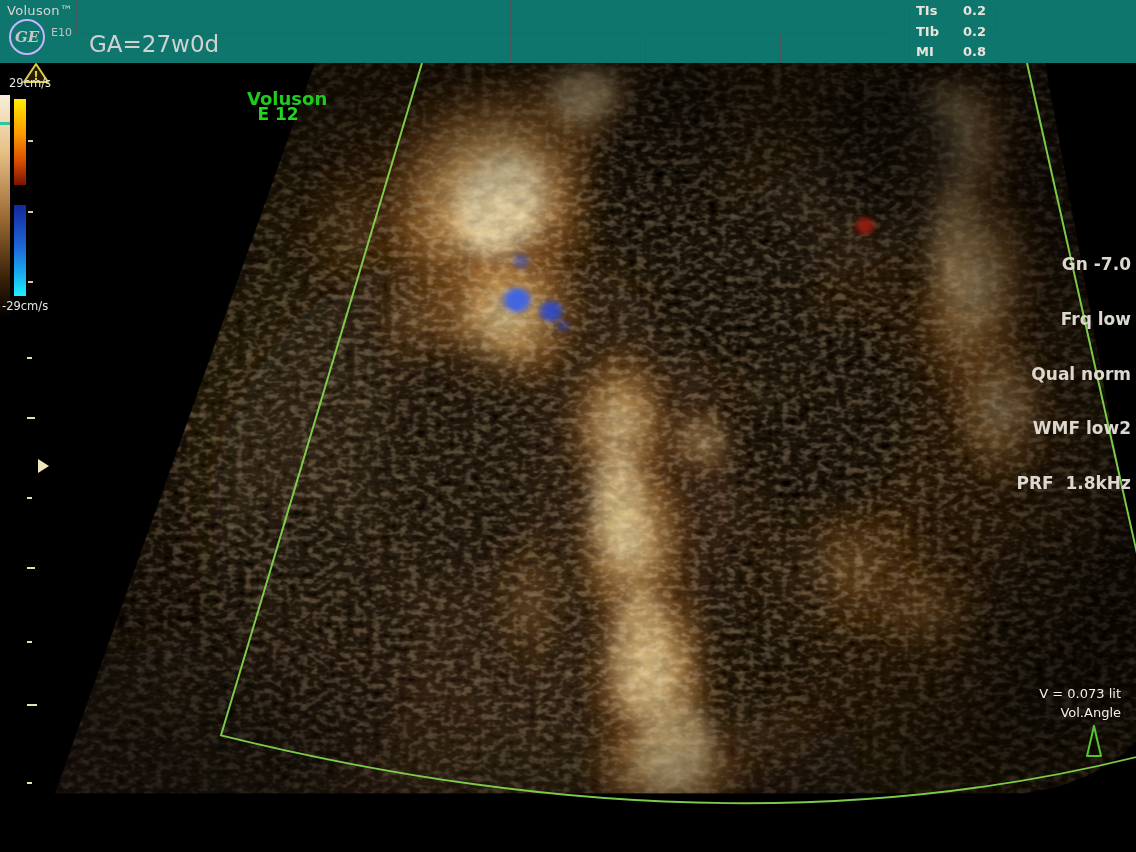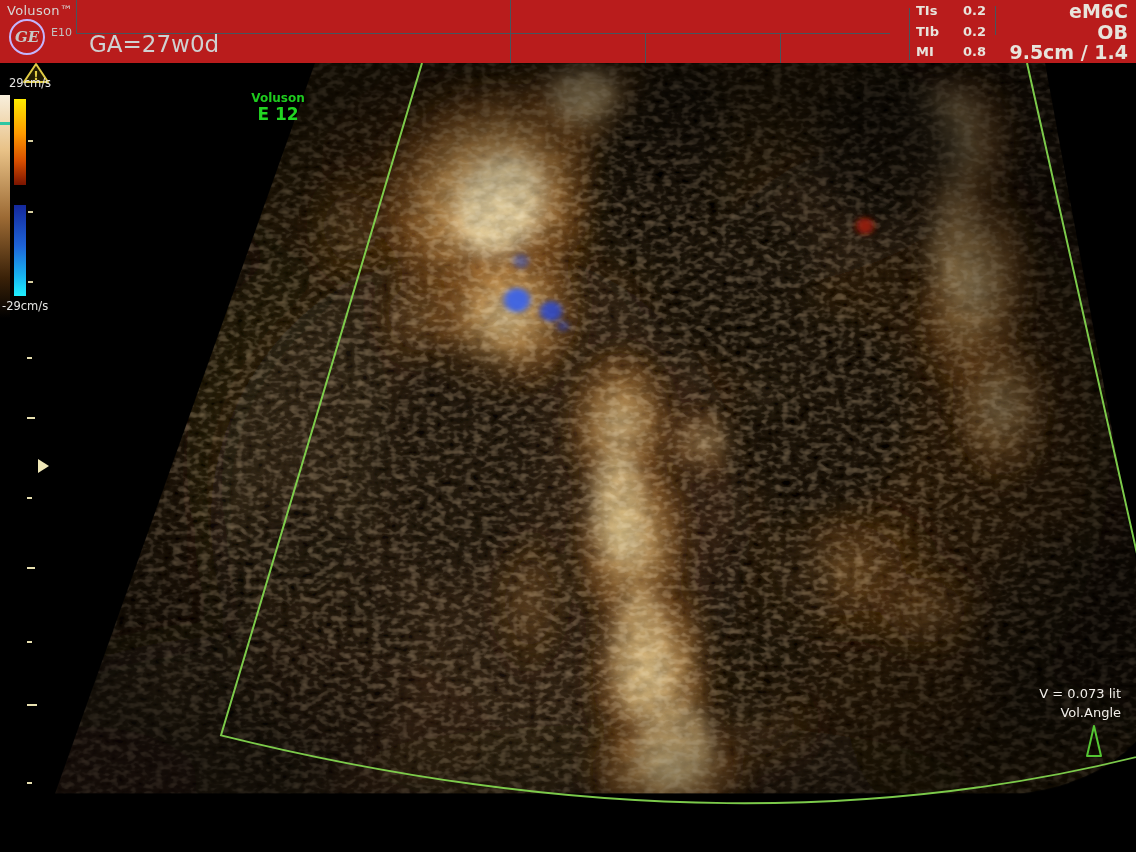--- a/index.html
+++ b/index.html
@@ -1,36 +1,36 @@
 <!DOCTYPE html>
 <html><head>
 <meta charset="utf-8">
 <style>
   html,body{margin:0;padding:0;background:#000;}
   .screen{position:relative;width:1136px;height:852px;background:#000;overflow:hidden;
           font-family:"DejaVu Sans","Liberation Sans",sans-serif;}
   
-  .header{position:absolute;left:0;top:0;width:1136px;height:63px;background:#b91c1c;}
+  .header{position:absolute;left:0;top:0;width:1136px;height:63px;background:#0f766e;}
   .hdiv{position:absolute;background:#46565e;}
   .brand{position:absolute;left:7px;top:3px;font-size:13px;color:#d6d6d4;letter-spacing:.3px;}
   .roundel{position:absolute;left:9px;top:19px;width:32px;height:32px;border:2px solid #c4b5fd;
            border-radius:50%;display:flex;align-items:center;justify-content:center;
            color:#c6c7c5;font-family:"DejaVu Serif","Liberation Serif",serif;
            font-style:italic;font-weight:bold;font-size:15px;}
   .model{position:absolute;left:51px;top:26px;font-size:11px;color:#c2c3c1;}
   .ga{position:absolute;left:89px;top:31px;font-size:23px;color:#d0d1d1;}
   .ti-block{position:absolute;left:916px;top:1px;width:70px;}
   .ti-row{display:flex;justify-content:space-between;font-size:13px;font-weight:700;
           color:#e8e4dc;line-height:20.5px;}
   .probe-block{position:absolute;right:8px;top:1px;text-align:right;font-size:19px;
                font-weight:600;color:#e8e4dc;line-height:20.5px;}
   
   .uswrap{position:absolute;left:0;top:63px;width:1136px;height:789px;}
   .watermark{position:absolute;left:247px;top:92px;width:62px;text-align:center;}
-  .watermark .l1{font-size:12px;font-weight:bold;color:#1ecb1e;line-height:13px;}
+  .watermark .l1{font-size:18px;font-weight:bold;color:#1ecb1e;line-height:13px;}
   .watermark .l2{font-size:17px;font-weight:bold;color:#22d622;line-height:19px;}
   .params{position:absolute;right:5px;text-align:right;font-size:17px;font-weight:600;
           color:#dcd8d0;line-height:18.2px;white-space:pre;}
   .params .sri{color:#8585f5;}
   .volblock{position:absolute;right:15px;top:684px;text-align:right;font-size:13px;
             color:#f0ede8;line-height:19px;}
   .angle-cursor{position:absolute;right:33px;top:724px;}
   
   .warn{position:absolute;left:22px;top:62px;}
   .scale-max{position:absolute;left:9px;top:76px;font-size:11.5px;color:#e4e4e2;}
@@ -206,25 +206,20 @@
       <div class="ti-row">
         <span>TIb</span>
         <span>0.2</span>
       </div>
       <div class="ti-row">
         <span>MI</span>
         <span>0.8</span>
       </div>
     </div>
 
-    <div class="probe-block">
-      <div>eM6C</div>
-      <div>OB</div>
-      <div>9.5cm / 1.4</div>
-    </div>
   </div>
 
   <svg class="warn" width="28" height="22">
     <polygon points="14,2 26,20 2,20" fill="#221c02" stroke="#e0cc44" stroke-width="2" stroke-linejoin="round"></polygon>
     <text x="14" y="18" text-anchor="middle" font-size="12" font-weight="bold" fill="#e0cc44">!</text>
   </svg>
   <div class="scale-max">29cm/s</div>
   <div class="graybar"></div>
   <div class="graytick"></div>
   <div class="flowbar-warm"></div>
@@ -241,20 +236,27 @@
   <div class="dtick" style="top:641px;width:5px;"></div>
   <div class="dtick" style="top:704px;width:10px;"></div>
   <div class="dtick" style="top:782px;width:5px;"></div>
   <div class="focus-arrow"></div>
 
   <div class="watermark">
     <div class="l1">Voluson</div>
     <div class="l2">E 12</div>
   </div>
 
+  <div class="params" style="top:219px;">
+    <div>Gn -7.0</div>
+    <div>Frq low</div>
+    <div>Qual norm</div>
+    <div>WMF low2</div>
+    <div>PRF  1.8kHz</div>
+  </div>
 
   <div class="volblock">
     <div>V = 0.073 lit</div>
     <div>Vol.Angle</div>
   </div>
   <svg class="angle-cursor" width="18" height="34">
     <polygon points="9,2 2,32 16,32" fill="none" stroke="#55c633" stroke-width="2" stroke-linejoin="round"></polygon>
   </svg>
 
 </div>

